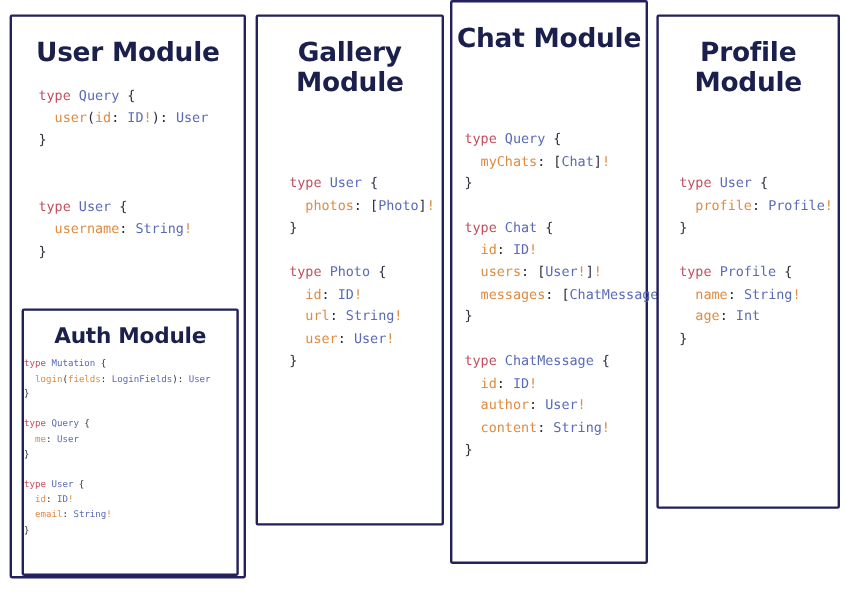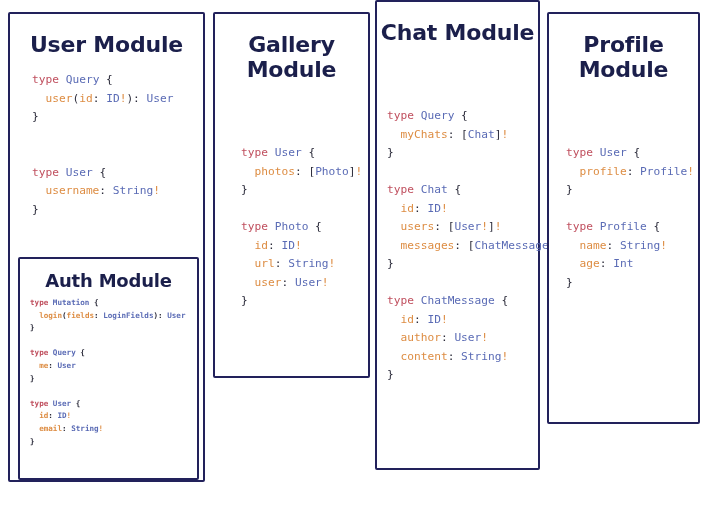--- a/index.html
+++ b/index.html
@@ -68,26 +68,26 @@
   
   .tok-kw   { color: #c0505f; }
   .tok-type { color: #5a6bb5; }
   .tok-field{ color: #dd8c42; }
   .tok-punc { color: #2b2b3a; }
   .tok-bang { color: #dd8c42; }
 
   
   #card-user    { left: 8px;   top: 12px; width: 197px; height: 470px; }
   #card-auth    { left: 8px;   top: 243px; width: 181px; height: 223px; }
-  #card-gallery { left: 213px; top: 12px; width: 157px; height: 366px; }
+  #card-gallery { left: 213px; top: 12px; width: 157px; height: 426px; }
   #card-chat    { left: 375px; top: 0; width: 165px; height: 470px; }
   #card-profile { left: 547px; top: 12px; width: 153px; height: 412px; }
 
   .code-user    { margin-left: 22px; margin-top: 14px; }
-  .code-auth    { margin-left: 10px; margin-top: 6px; font-weight: bold; }
+  .code-auth    { margin-top: 6px; }
   .code-gallery { margin-left: 26px; margin-top: 62px; }
   .code-chat    { margin-left: 10px; margin-top: 62px; }
   .code-profile { margin-left: 17px; margin-top: 62px; }
 </style>
 </head>
 <body>
 
 <div id="board">
 
   <div class="module-card card-main" id="card-user">

